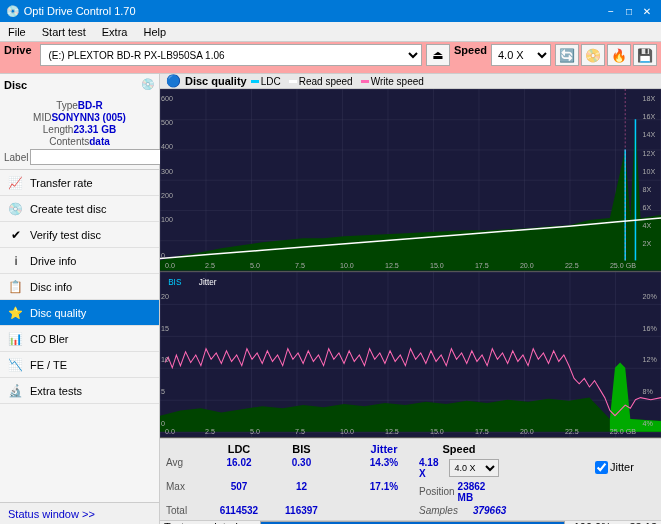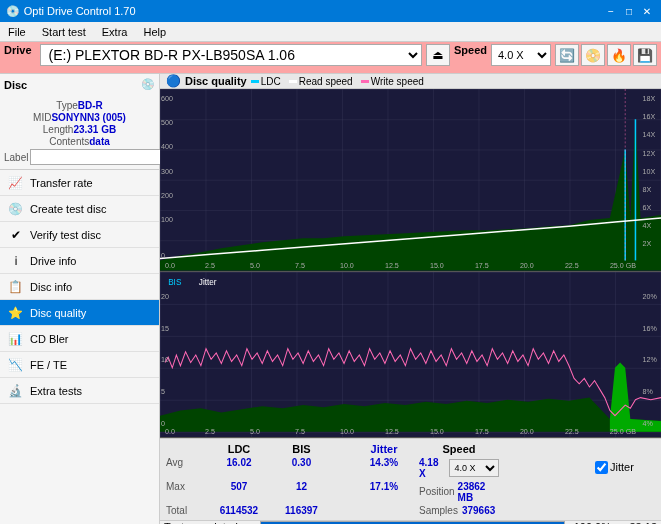--- a/index.html
+++ b/index.html
@@ -11,21 +11,21 @@
     .titlebar-controls { display: flex; gap: 2px; }
     .titlebar-btn { width: 16px; height: 14px; background: #0078d7; border: none; color: white; font-size: 10px; cursor: pointer; display: flex; align-items: center; justify-content: center; }
 
     
     .menubar { height: 20px; background: #f0f0f0; display: flex; align-items: center; border-bottom: 1px solid #ccc; }
     .menubar-item { padding: 2px 8px; font-size: 11px; cursor: pointer; color: #000; }
 
     
     .drivebar { height: 32px; background: #fca5a5; border-bottom: 1px solid #ccc; display: flex; align-items: flex-start; padding: 2px 4px; gap: 4px; }
     .drivebar-label { font-size: 11px; font-weight: bold; margin-right: 4px; }
-    .drive-select { height: 22px; flex: 1; font-size: 14px; border: 1px solid #aaa; background: white; padding: 0 4px; }
+    .drive-select { height: 22px; flex: 1; font-size: 10px; border: 1px solid #aaa; background: white; padding: 0 4px; }
     .eject-btn { width: 24px; height: 22px; border: 1px solid #aaa; background: #f5f5f5; display: flex; align-items: center; justify-content: center; cursor: pointer; font-size: 12px; }
     .speed-label { font-size: 11px; font-weight: bold; }
     .speed-select { width: 60px; height: 22px; font-size: 11px; border: 1px solid #aaa; background: white; padding: 0 2px; }
     .toolbar-icons { display: flex; gap: 2px; }
     .toolbar-icon { width: 24px; height: 22px; border: 1px solid #aaa; background: #f5f5f5; display: flex; align-items: center; justify-content: center; cursor: pointer; font-size: 13px; }
 
     
     .main { display: flex; height: calc(524px - 22px - 20px - 32px); }
 
     
@@ -192,20 +192,23 @@
       <div class="nav-item">
         <span class="nav-icon">📉</span>
         <span class="nav-label">FE / TE</span>
       </div>
       <div class="nav-item">
         <span class="nav-icon">🔬</span>
         <span class="nav-label">Extra tests</span>
       </div>
     </div>
 
+    <div class="status-link">
+      <span>Status window &gt;&gt;</span>
+    </div>
 
   </div>
 
   <div class="right-panel">
 
     <div class="chart-header">
       <span style="color:#00aaff; font-size:12px;">🔵</span>
       <span class="chart-title">Disc quality</span>
       <div class="chart-legend">
         <div class="legend-item">
@@ -361,21 +364,21 @@
               <span style="color:#555;">Position</span>
               <span style="color:#0000cc; font-weight:bold;">23862 MB</span>
             </div>
           </div>
           <div style="display:flex; font-size:10px;">
             <div style="width:38px; color:#555;">Total</div>
             <div style="width:70px; text-align:center; color:#0000cc; font-weight:bold;">6114532</div>
             <div style="width:55px; text-align:center; color:#0000cc; font-weight:bold;">116397</div>
             <div style="width:20px;"></div>
             <div style="width:70px; text-align:center;"></div>
-            <div style="width:80px; display:flex; align-items:center; gap:4px; font-size:10px;">
+            <div style="width:80px; display:flex; align-items:center; gap:15px; font-size:10px;font-style:italic;">
               <span style="color:#555;">Samples</span>
               <span style="color:#0000cc; font-weight:bold;">379663</span>
             </div>
           </div>
         </div>
 
         <div style="width:60px; display:flex; align-items:flex-start; padding-top:18px;">
           <label style="display:flex; align-items:center; gap:2px; font-size:11px; cursor:pointer;">
             <input type="checkbox" checked="" style="">
             <span>Jitter</span>

